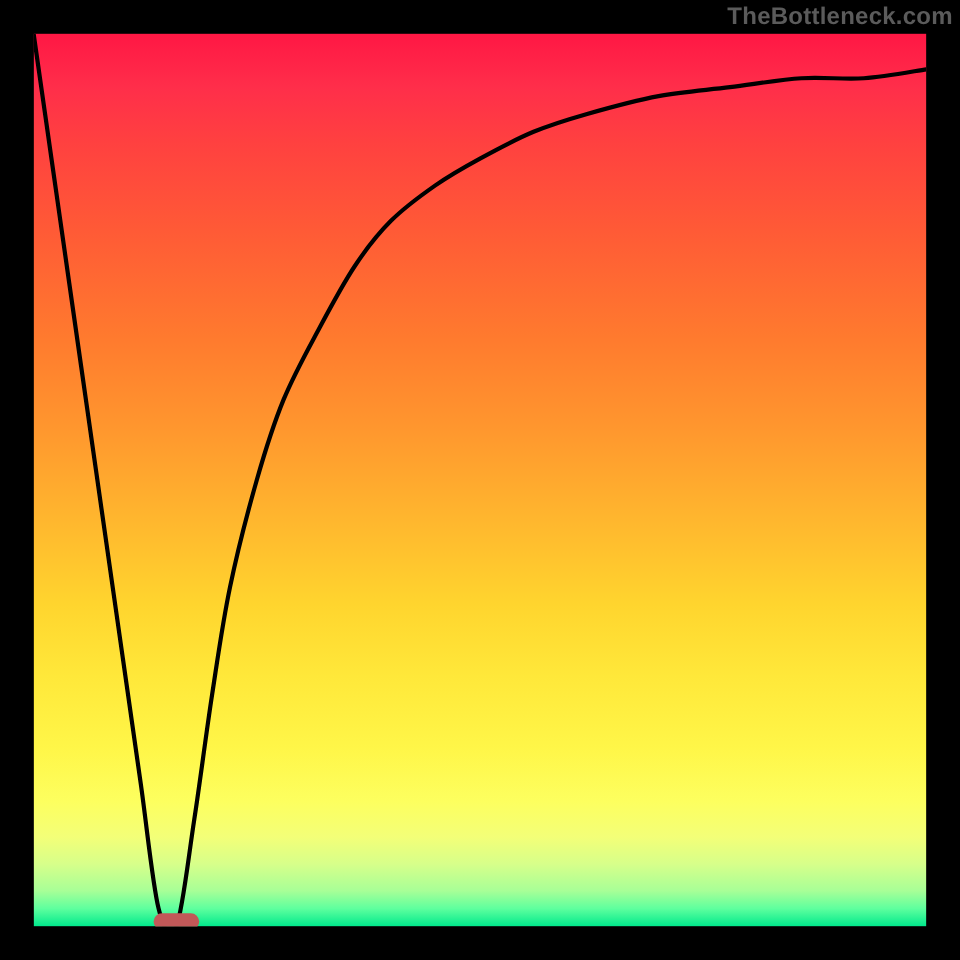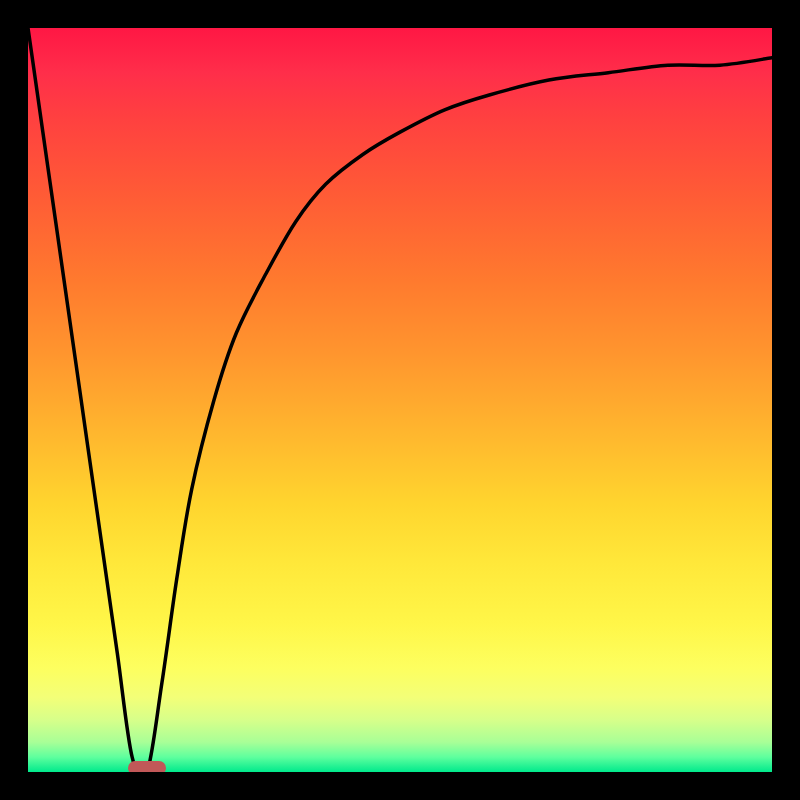--- a/index.html
+++ b/index.html
@@ -84,13 +84,14 @@
 <body>
 
 <div class="frame">
   <div class="plot">
     <div class="gradient"></div>
     <svg class="curve" viewBox="0 0 744 744" preserveAspectRatio="none">
       <path d="M 0.00 0.00 C 2.48 17.36, 9.92 69.44, 14.88 104.16 C 19.84 138.88, 24.80 173.60, 29.76 208.32 C 34.72 243.04, 39.68 277.76, 44.64 312.48 C 49.60 347.20, 54.56 381.92, 59.52 416.64 C 64.48 451.36, 69.44 486.08, 74.40 520.80 C 79.36 555.52, 84.32 590.24, 89.28 624.96 C 94.24 659.68, 99.20 709.28, 104.16 729.12 C 109.12 748.96, 114.08 756.40, 119.04 744.00 C 124.00 731.60, 128.96 686.96, 133.92 654.72 C 138.88 622.48, 143.84 582.80, 148.80 550.56 C 153.76 518.32, 157.48 491.04, 163.68 461.28 C 169.88 431.52, 178.56 398.04, 186.00 372.00 C 193.44 345.96, 199.64 326.12, 208.32 305.04 C 217.00 283.96, 228.16 264.12, 238.08 245.52 C 248.00 226.92, 257.92 208.32, 267.84 193.44 C 277.76 178.56, 286.44 167.40, 297.60 156.24 C 308.76 145.08, 322.40 135.16, 334.80 126.48 C 347.20 117.80, 358.36 111.60, 372.00 104.16 C 385.64 96.72, 401.76 88.04, 416.64 81.84 C 431.52 75.64, 443.92 71.92, 461.28 66.96 C 478.64 62.00, 500.96 55.80, 520.80 52.08 C 540.64 48.36, 560.48 47.12, 580.32 44.64 C 600.16 42.16, 621.24 38.44, 639.84 37.20 C 658.44 35.96, 674.56 38.44, 691.92 37.20 C 709.28 35.96, 735.32 31.00, 744.00 29.76"></path>
     </svg>
     <div class="marker" style="left: 119.04px; top: 740px;"></div>
   </div>
+  <div class="watermark">TheBottleneck.com</div>
 </div>
 
 </body></html>

